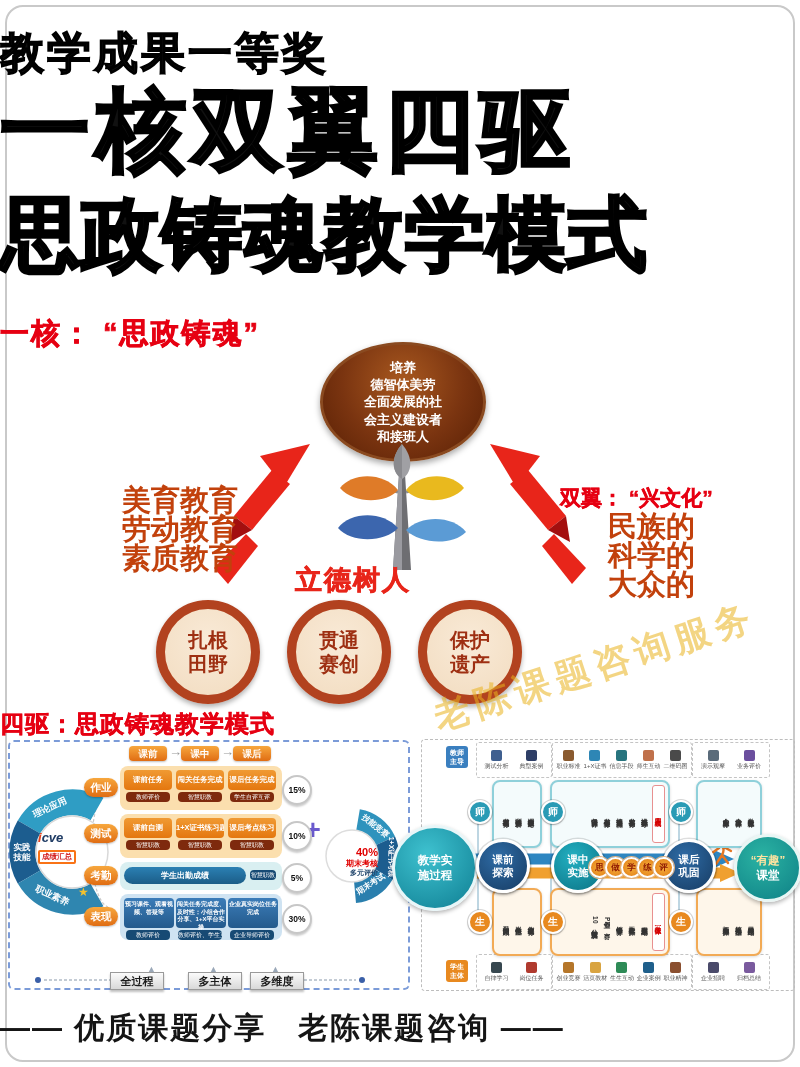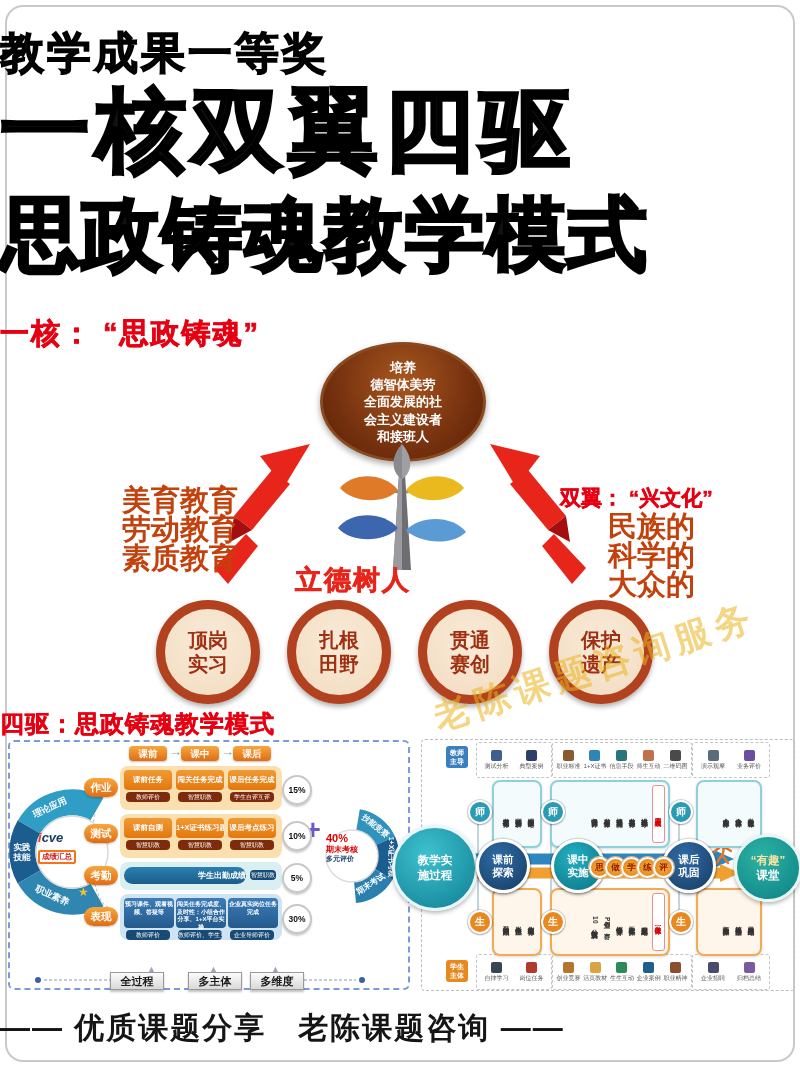--- a/index.html
+++ b/index.html
@@ -43,30 +43,30 @@
   .rowbg{left:112px;width:162px;border-radius:8px}
   .bgO{background:#fbdfae}.bgC{background:#d9eff1}.bgB{background:#cfe3f2}
   .cell{width:48px;border-radius:4px;color:#fff;text-align:center;font-weight:700}
   .cellO{background:linear-gradient(#f09a33,#e4770f);height:20px;font-size:7.5px;line-height:20px;white-space:nowrap;overflow:hidden}
   .cellB{background:linear-gradient(#3b7cb8,#245a8c);font-size:6px;line-height:7.5px;height:24px;padding:3px 1px}
   .sub{background:#7e2a0d;color:#fff;border-radius:4px;font-size:6px;line-height:10px;height:10px;text-align:center;width:44px;white-space:nowrap;overflow:hidden}
   .subB{background:#174a74}
   .pct{width:26px;height:26px;border-radius:50%;background:#fff;border:2px solid #c7c7c7;
      box-shadow:0 2px 2px rgba(0,0,0,.2);font-size:8.5px;font-weight:800;line-height:26px;text-align:center;left:274px}
   .attbar{left:116px;width:122px;height:17px;border-radius:9px;background:linear-gradient(#2b80b3,#1b5d88);
-     color:#fff;font-size:8px;font-weight:700;line-height:17px;text-align:right}
+     color:#fff;font-size:8px;font-weight:700;line-height:17px;text-align:center}
   .banner{left:18px;top:203px;width:360px;height:18px;border:3px solid #164a84;border-radius:6px;background:#fff;
      color:#e30f0f;font-size:9px;font-weight:800;line-height:18px;text-align:center;white-space:nowrap;overflow:hidden}
   .gbox{width:52px;height:16px;background:linear-gradient(#fbfbfb,#d9d9d9);border:1px solid #9a9a9a;
      font-size:11px;font-weight:800;text-align:center;line-height:16px;color:#1a1a1a;top:232px;box-shadow:0 2px 2px rgba(0,0,0,.25)}
   .uparr{top:224px;font-size:9px;color:#9aa8b8}
   .logo1{font-size:13px;font-weight:900;font-style:italic;color:#1d3a63}
   .logo1 b{color:#e8421d}
   .stamp{display:inline-block;color:#d42222;border:2px solid #f97316;border-radius:2px;font-size:7.5px;font-weight:800;padding:0 2px;line-height:10px;margin-top:3px}
-  .final40{left:318px;top:92px;width:52px;height:46px;text-align:left;line-height:1.2}
+  .final40{left:318px;top:106px;width:52px;height:46px;text-align:right;line-height:1.2}
   .f1{color:#e00000;font-size:11px;font-weight:900}
   .f2{color:#e00000;font-size:8px;font-weight:800}
   .f3{color:#24486e;font-size:7px;font-weight:700}
   
   .rd{left:420px;top:738px;width:376px;height:254px}
   .rd-frame{inset:1px;border:1.5px dashed #bdbdbd;border-radius:4px}
   .iconbox{border:1.2px dashed #c4c4c4;border-radius:3px;height:34px;display:flex;justify-content:space-around;align-items:center;padding:0 2px}
   .icitem{display:flex;flex-direction:column;align-items:center;gap:1px}
   .ic{width:11px;height:11px;border-radius:2px}
   .iclabel{font-size:6px;color:#555;white-space:nowrap}
@@ -153,24 +153,20 @@
   <div class="wing-h">双翼： “兴文化”</div>
   <div class="wing-i" style="margin-left:48px">民族的</div>
   <div class="wing-i" style="margin-left:48px">科学的</div>
   <div class="wing-i" style="margin-left:48px">大众的</div>
 </div>
 
 <div class="abs ctr treelabel">立德树人</div>
 
 <div class="abs drives-row">
   <div class="drive">
-    <span>顶岗</span>
-      <span>实习</span>
-  </div>
-  <div class="drive">
     <span>扎根</span>
       <span>田野</span>
   </div>
   <div class="drive">
     <span>贯通</span>
       <span>赛创</span>
   </div>
   <div class="drive">
     <span>保护</span>
       <span>遗产</span>

